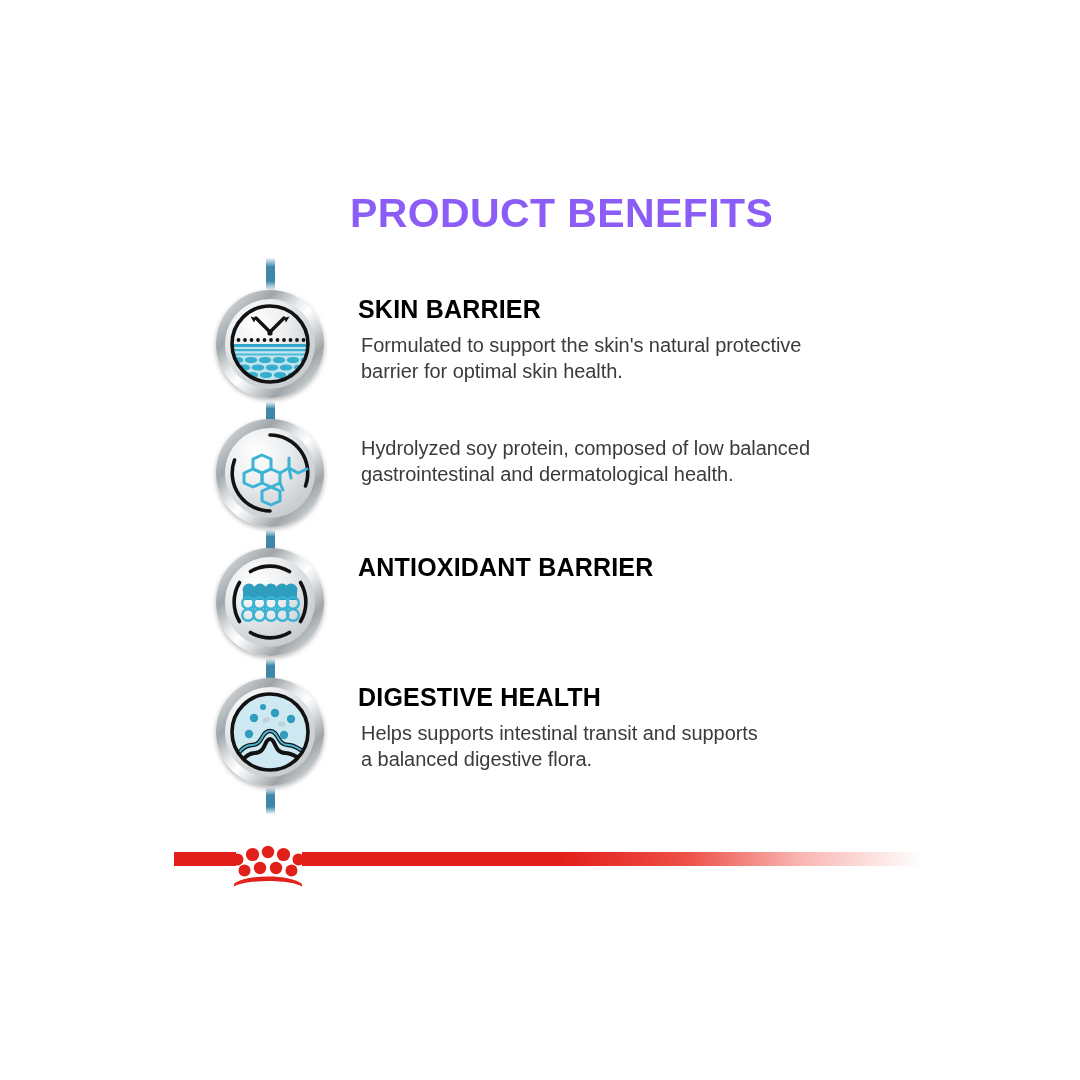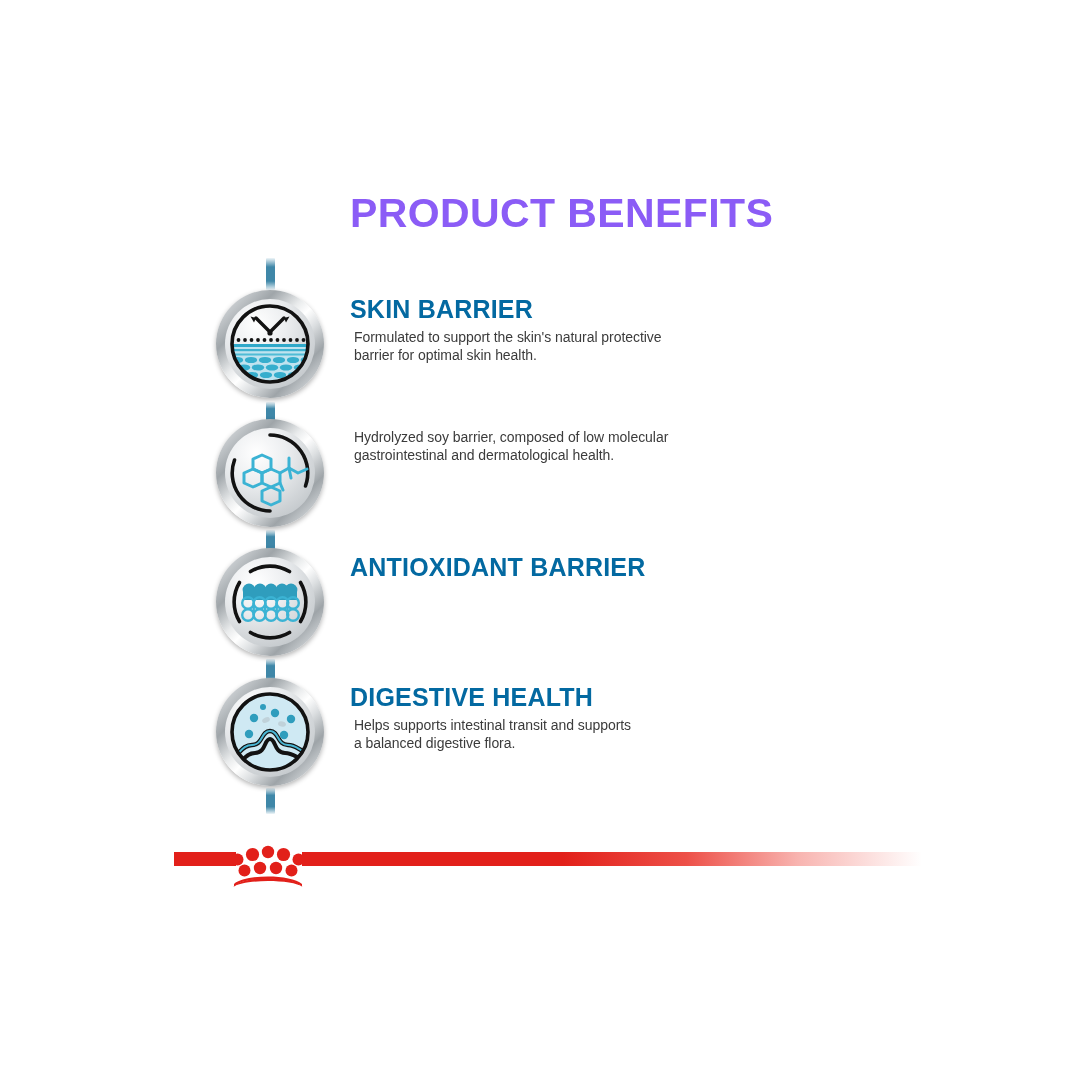--- a/index.html
+++ b/index.html
@@ -49,31 +49,31 @@
   }
   .benefit-text {
     position: absolute;
     left: 350px;
     top: 6px;
     width: 530px;
   }
   .benefit-head {
     font-size: 25px;
     font-weight: bold;
-    color: #0369a1;
+    color: #000000;
     letter-spacing: 0.2px;
     line-height: 1.05;
-    margin: 0 0 7px 0;
+    margin: 0 0 7px 8px;
     white-space: nowrap;
   }
   .benefit-body {
-    font-size: 14px;
+    font-size: 20px;
     color: #3b3b3b;
     line-height: 1.28;
-    margin: 4px;
+    margin: 11px;
     letter-spacing: -0.05px;
   }
   .benefit-body span { display: block; }
 
   
   .disc {
     position: absolute;
     width: 108px;
     height: 108px;
     border-radius: 50%;
@@ -233,21 +233,21 @@
               <path d="M64,40 L73,45 L82,41"></path>
               <path d="M64,40 L66,50"></path>
               <path d="M55,55 L58,62"></path>
             </g>
           </svg>
         </div>
       </div>
     </div>
     <div class="benefit-text">
       <div class="benefit-body">
-        <span>Hydrolyzed soy barrier, composed of low molecular</span>
+        <span>Hydrolyzed soy protein, composed of low balanced</span>
         <span>gastrointestinal and dermatological health.</span>
       </div>
     </div>
   </div>
 
   <div class="benefit" style="top:548px;">
     <div class="benefit-icon-wrap">
       <div class="disc">
         <div class="disc-inner">
           <svg width="90" height="90" viewBox="0 0 90 90">

